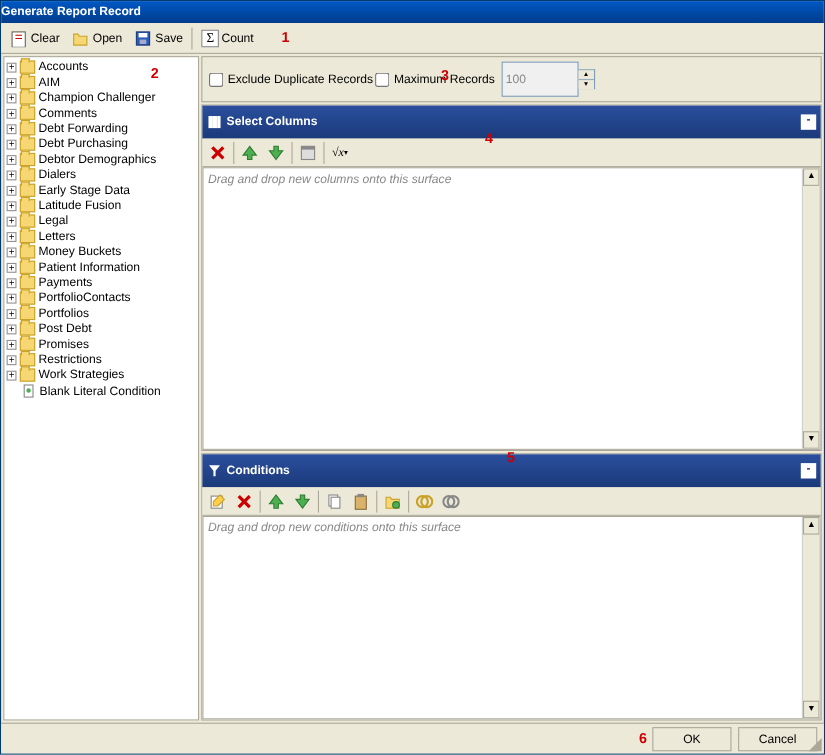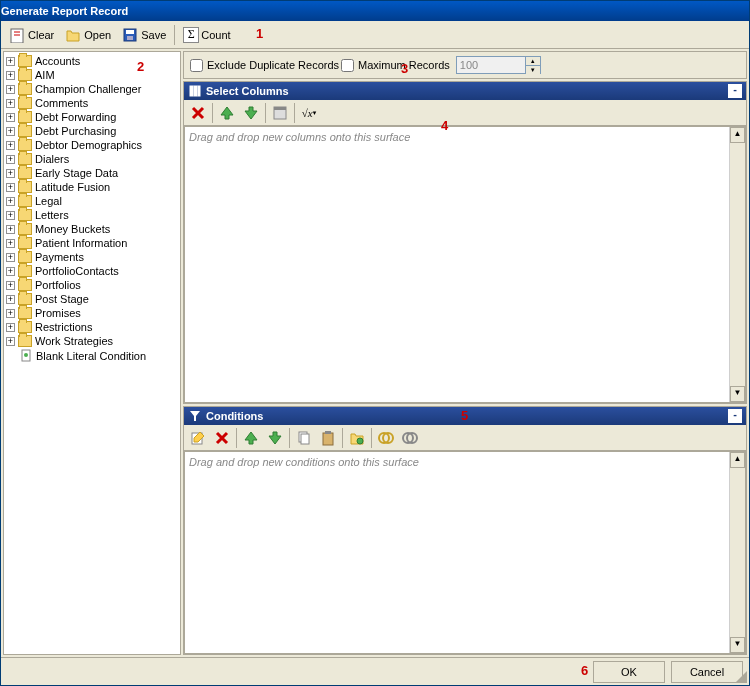--- a/index.html
+++ b/index.html
@@ -14,26 +14,26 @@
   .tree-item { display: flex; align-items: center; padding: 1px 0 1px 2px; white-space: nowrap; }
   .tree-exp { width: 9px; height: 9px; border: 1px solid #919191; display: inline-flex; align-items: center; justify-content: center; font-size: 9px; line-height: 9px; margin-right: 3px; color: #000; cursor: pointer; }
   .tree-exp-blank { width: 11px; display: inline-block; margin-right: 3px; }
   .folder-icon { width: 14px; height: 12px; background: #f7d774; border: 1px solid #c9a227; margin-right: 3px; position: relative; }
   .folder-icon::before { content: ''; position: absolute; top: -3px; left: 0; width: 6px; height: 3px; background: #f7d774; border: 1px solid #c9a227; border-bottom: none; }
   .doc-icon { width: 13px; height: 13px; margin-right: 3px; display: inline-block; }
   .right-pane { flex: 1; display: flex; flex-direction: column; margin: 2px; }
   .opts { border: 1px solid #aca899; background: #ece9d8; padding: 4px 6px; display: flex; flex-direction: row; gap: 2px; }
   .opt-row { display: flex; align-items: center; }
   .opt-row input[type=checkbox] { margin-right: 4px; }
-  .num-input { width: 70px; height: 18px; border: 1px solid #7f9db9; background: #f0f0f0; color: #888; padding: 0 3px; margin-left: 6px; }
+  .num-input { width: 70px; height: 32px; border: 1px solid #7f9db9; background: #f0f0f0; color: #888; padding: 0 3px; margin-left: 6px; }
   .spinner { width: 15px; height: 18px; border: 1px solid #7f9db9; border-left: none; display: flex; flex-direction: column; }
   .spinner div { flex: 1; background: #ece9d8; border-bottom: 1px solid #7f9db9; font-size: 6px; text-align: center; line-height: 8px; cursor: pointer; }
   .spinner div:last-child { border-bottom: none; }
   .panel { display: flex; flex-direction: column; border: 1px solid #aca899; flex: 1; margin-top: 2px; min-height: 100px; }
-  .panel-header { background: linear-gradient(to bottom, #2b4f9e, #1b3a7a); color: #fff; padding: 2px 4px; display: flex; align-items: center; font-weight: bold; height: 18px; justify-content: center; }
+  .panel-header { background: linear-gradient(to bottom, #2b4f9e, #1b3a7a); color: #fff; padding: 2px 4px; display: flex; align-items: center; font-weight: bold; height: 30px; justify-content: center; }
   .panel-header .ph-icon { width: 14px; height: 14px; margin-right: 4px; display: inline-flex; align-items: center; justify-content: center; }
   .panel-header .collapse { margin-left: auto; width: 14px; height: 14px; background: #fff; color: #1b3a7a; text-align: center; font-weight: bold; line-height: 11px; cursor: pointer; }
   .panel-toolbar { background: #ece9d8; border-bottom: 1px solid #aca899; height: 26px; display: flex; align-items: center; padding: 0 2px; }
   .pt-btn { width: 24px; height: 22px; display: inline-flex; align-items: center; justify-content: center; border: 1px solid transparent; cursor: pointer; }
   .pt-sep { width: 1px; height: 20px; background: #aca899; margin: 0 2px; }
   .drop-area { flex: 1; background: #fff; border: 1px solid #aca899; margin: 0; position: relative; overflow: auto; }
   .drop-hint { color: #888; font-style: italic; padding: 4px; }
   .scrollbar-v { position: absolute; right: 0; top: 0; bottom: 0; width: 16px; background: #ece9d8; border-left: 1px solid #cfcfcf; display: flex; flex-direction: column; }
   .scrollbar-v .sb-btn { height: 16px; background: #ece9d8; border: 1px solid #aca899; text-align: center; font-size: 8px; cursor: pointer; line-height: 12px; }
   .button-bar { height: 28px; border-top: 1px solid #aca899; background: #ece9d8; display: flex; align-items: center; justify-content: flex-end; padding: 0 6px; gap: 6px; position: relative; }
@@ -173,21 +173,21 @@
           <span>PortfolioContacts</span>
         </div>
         <div class="tree-item">
           <span class="tree-exp">+</span>
           <span class="folder-icon"></span>
           <span>Portfolios</span>
         </div>
         <div class="tree-item">
           <span class="tree-exp">+</span>
           <span class="folder-icon"></span>
-          <span>Post Stage</span>
+          <span>Post Debt</span>
         </div>
         <div class="tree-item">
           <span class="tree-exp">+</span>
           <span class="folder-icon"></span>
           <span>Promises</span>
         </div>
         <div class="tree-item">
           <span class="tree-exp">+</span>
           <span class="folder-icon"></span>
           <span>Restrictions</span>

